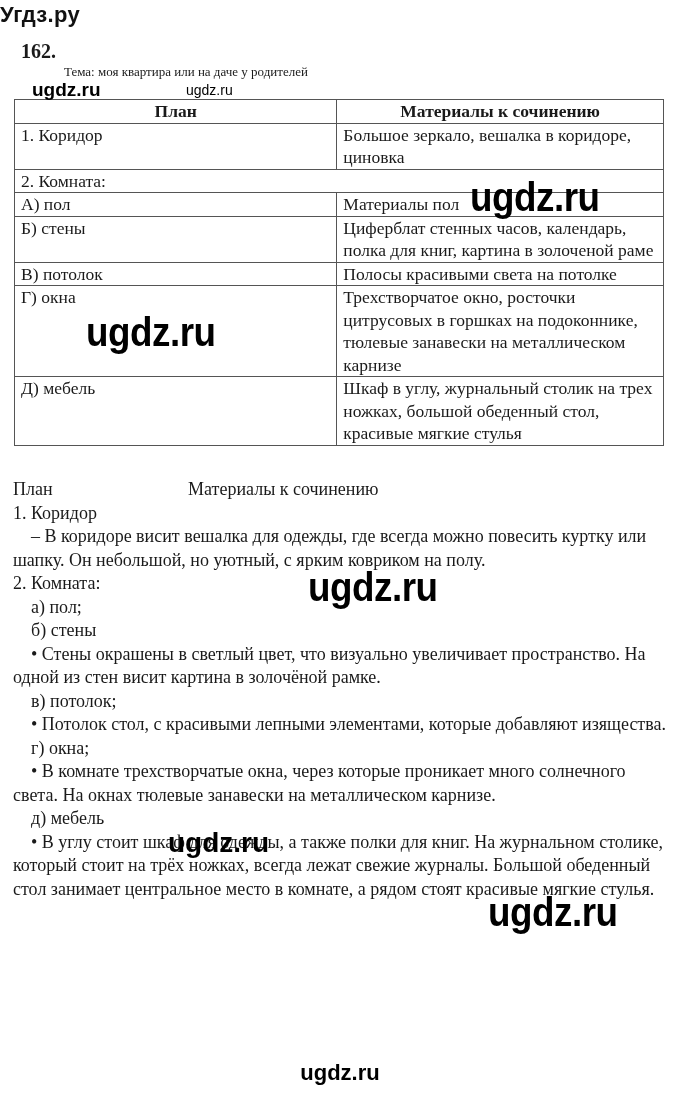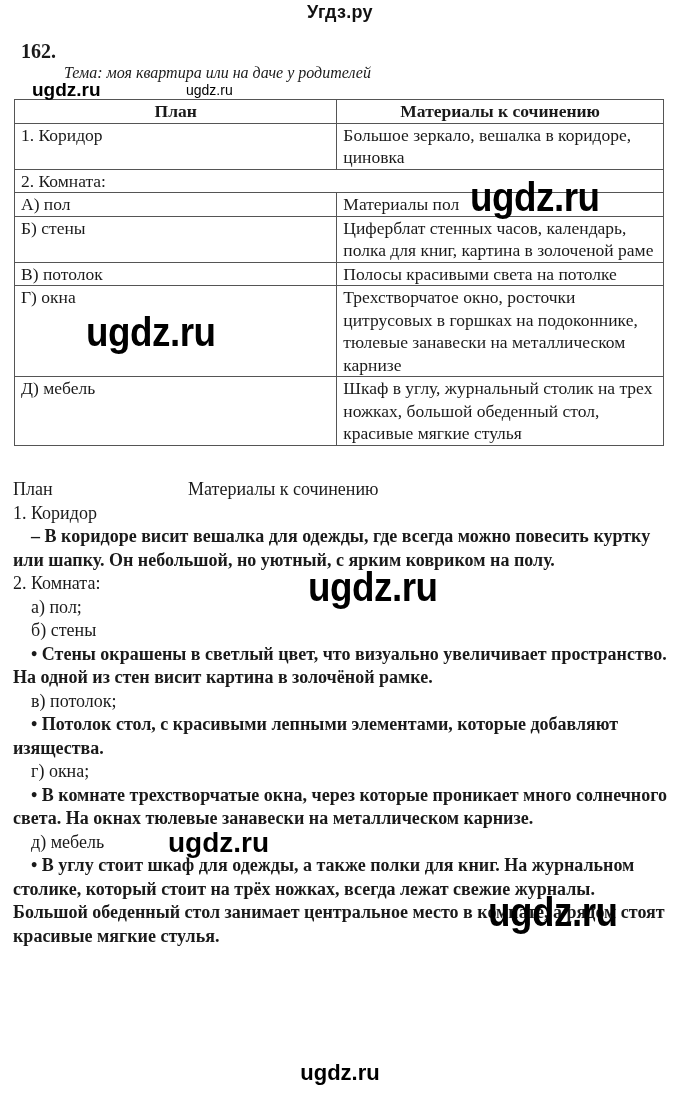--- a/index.html
+++ b/index.html
@@ -13,40 +13,38 @@
       position: relative;
       overflow: hidden;
       color: #1a1a1a;
       font-family: "Liberation Serif", "DejaVu Serif", serif;
     }
     .site-title {
       position: absolute;
       top: 2px;
       left: 0;
       width: 680px;
-      text-align: center;
       font-family: "Liberation Sans", "DejaVu Sans", sans-serif;
       font-weight: bold;
-      font-size: 18px;
+      font-size: 22px;
       color: #111;
       letter-spacing: 0.3px;
     }
     .task-number {
       position: absolute;
       top: 40px;
       left: 21px;
       font-weight: bold;
       font-size: 20px;
     }
     .topic {
       position: absolute;
       top: 64px;
       left: 64px;
-      font-size: 16px;
-      font-style: italic;
+      font-size: 13px;
     }
     
     .wm {
       position: absolute;
       font-family: "Liberation Sans", "DejaVu Sans", sans-serif;
       font-weight: bold;
       color: #000;
       line-height: 1;
       z-index: 5;
       white-space: nowrap;
@@ -91,21 +89,21 @@
       top: 478px;
       left: 13px;
       width: 660px;
       font-size: 18px;
       line-height: 23.5px;
     }
     .essay .line { display: block; }
     .essay .head-row { display: flex; }
     .essay .head-row .h-plan { width: 175px; }
     .indent1 { padding-left: 18px; }
-    .bullet-para { text-indent: 18px; font-weight: bold; }
+    .bullet-para { text-indent: 18px; }
   </style>
 </head>
 <body>
 
 <div class="site-title">Угдз.ру</div>
 
 <div class="task-number">162.</div>
 <div class="topic">Тема: моя квартира или на даче у родителей</div>
 
 <span class="wm wm-small-bold">ugdz.ru</span>

